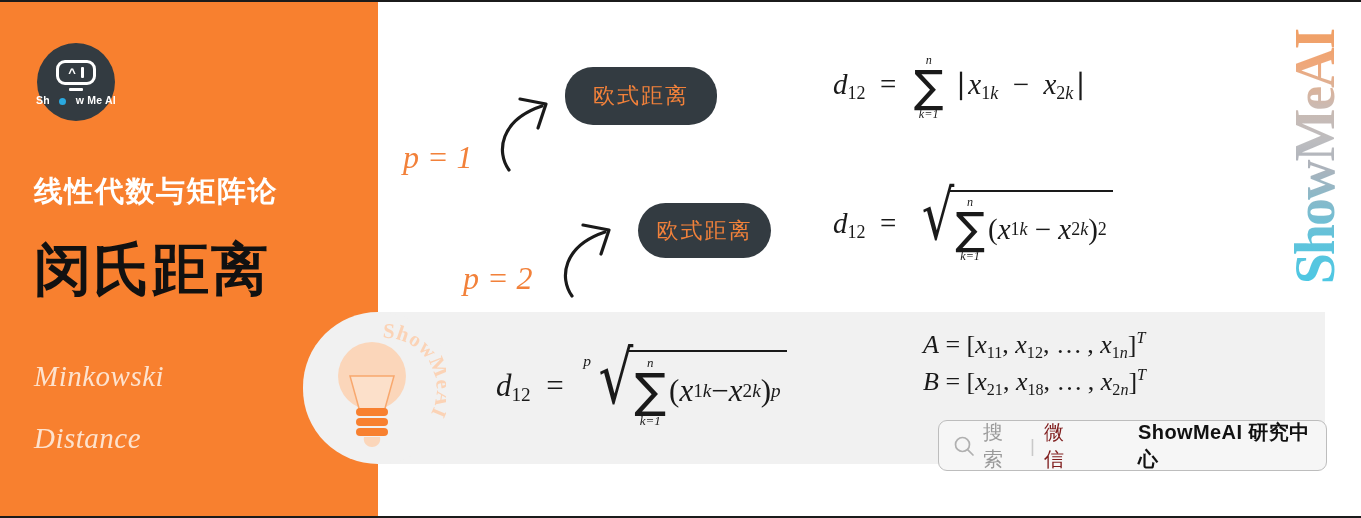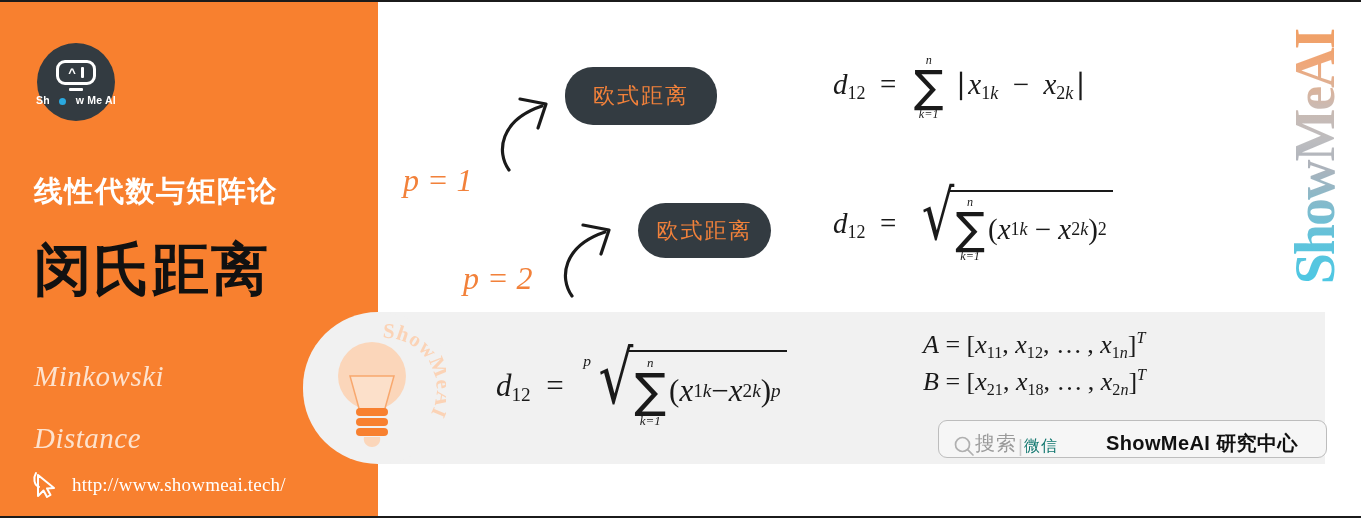--- a/index.html
+++ b/index.html
@@ -119,21 +119,21 @@
   #pill-euclid    { left:260px; top:201px; width:133px; height:55px; }
 
   
   .plabel {
     position:absolute;
     color:#F2813A;
     font-family:"Liberation Serif", serif;
     font-style:italic;
     font-size:32px;
   }
-  #plabel1 { left:25px; top:137px;margin-top:23px; }
+  #plabel1 { left:25px; top:137px; }
   #plabel2 { left:85px; top:258px; }
 
   
   .arrow-svg { position:absolute; }
   #arrow1 { left:112px; top:88px; }
   #arrow2 { left:175px; top:212px; }
 
   
   .math {
     position:absolute;
@@ -222,26 +222,27 @@
   #vec-defs {
     position:absolute; left:545px; top:325px;
     font-family:"Liberation Serif", serif;
     font-size:26px; color:#1a1a1a;
     line-height:1.42;
   }
 
   
   #search-bar {
     position:absolute; left:560px; top:418px;
-    width:389px; height:38px;
+    width:389px; height:51px;
     border:1.5px solid #BDBDBD;
     border-radius:9px;
     background:#F6F6F6;
-    display:flex; align-items:flex-end;
+    display:flex; align-items:center;
     padding:0 14px;
+    gap:8px;
   }
   #search-icon { flex:0 0 auto; }
   #search-placeholder {
     color:#9A9A9A; font-size:20px;
     font-family:"Liberation Sans", sans-serif;
     letter-spacing:1px;
   }
   #search-divider { color:#C9C9C9; font-size:19px; margin:0 1px; }
   #search-brand {
     color:#111111; font-size:20px; font-weight:bold;
@@ -293,27 +294,20 @@
         <span class="o-dot"></span>
         <span>w Me AI</span>
       </div>
     </div>
 
     <div id="subject">线性代数与矩阵论</div>
     <div id="maintitle">闵氏距离</div>
     <div class="en-line" id="en1">Minkowski</div>
     <div class="en-line" id="en2">Distance</div>
 
-    <div id="url-row">
-      <svg id="cursor-icon" viewBox="0 0 28 30">
-        <path d="M4 3 C1 8, 2 15, 7 17" stroke="#ffffff" stroke-width="2" fill="none" stroke-linecap="round"></path>
-        <path d="M6 5 L6 26 L11.5 20.5 L15 27 L18.5 25 L15 18.5 L22 18 Z" fill="none" stroke="#ffffff" stroke-width="2" stroke-linejoin="round"></path>
-      </svg>
-      <span id="url-text">http://www.showmeai.tech/</span>
-    </div>
   </div>
 
   <div id="right-panel">
 
     <div class="plabel" id="plabel1">p = 1</div>
     <svg class="arrow-svg" id="arrow1" width="84" height="86" viewBox="0 0 84 86">
       <path d="M19 80 C6 62, 10 30, 52 16" stroke="#1a1a1a" stroke-width="3.2" fill="none" stroke-linecap="round"></path>
       <path d="M30 9 L56 14 L48 38" stroke="#1a1a1a" stroke-width="3.2" fill="none" stroke-linecap="round" stroke-linejoin="round"></path>
     </svg>
     <div class="pill" id="pill-manhattan">
@@ -425,21 +419,21 @@
       </div>
     </div>
 
     <div id="search-bar">
       <svg id="search-icon" width="22" height="22" viewBox="0 0 22 22">
         <circle cx="9.5" cy="9.5" r="7" fill="none" stroke="#B0B0B0" stroke-width="1.7"></circle>
         <line x1="14.6" y1="14.6" x2="20" y2="20" stroke="#B0B0B0" stroke-width="1.7" stroke-linecap="round"></line>
       </svg>
       <span id="search-placeholder">搜索</span>
       <span id="search-divider">|</span>
-      <span id="search-placeholder-2" style="color:#0f766e;font-size:16px;letter-spacing:1px;">微信</span>
+      <span id="search-placeholder-2" style="color:#7f1d1d;font-size:20px;letter-spacing:1px;">微信</span>
       <span id="search-brand">ShowMeAI 研究中心</span>
     </div>
 
     <div id="watermark">
       <span id="watermark-text">ShowMeAI</span>
     </div>
 
   </div>
 </div>
 

